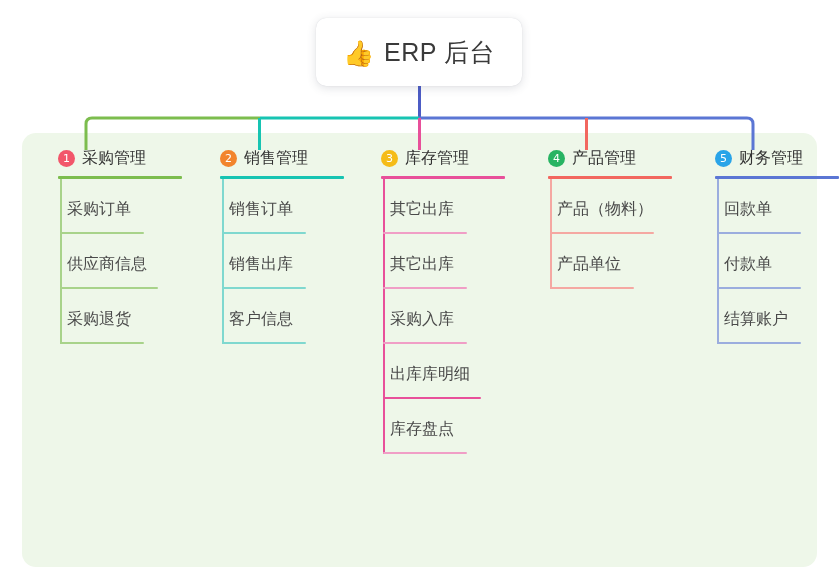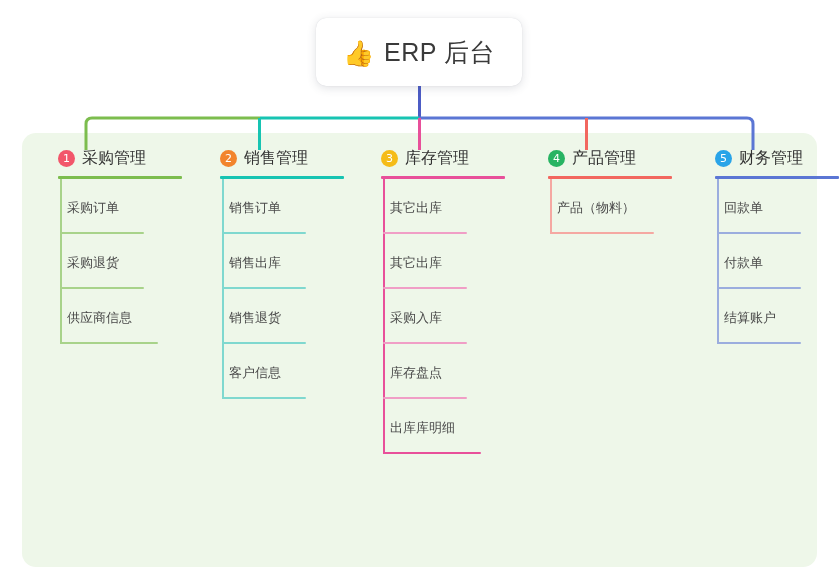--- a/index.html
+++ b/index.html
@@ -125,21 +125,21 @@
     margin-top: 0;
   }
   .leaf {
     position: relative;
     height: 55px;
   }
   .leaf-label {
     position: absolute;
     left: 29px;
     top: 20px;
-    font-size: 13px;
+    font-size: 16px;
     color: #4a4a4a;
     white-space: nowrap;
   }
   .leaf-rule {
     position: absolute;
     left: 22px;
     bottom: 0;
     height: 2px;
     width: 84px;
     border-radius: 1px;
@@ -185,51 +185,47 @@
         <span class="head-label">采购管理</span>
       </div>
       <div class="head-rule" style="background:#7cbd4e;"></div>
       <div class="leaves">
         <div class="spine" style="background:#a8d38a;"></div>
         <div class="leaf">
           <span class="leaf-label">采购订单</span>
           <span class="leaf-rule" style="background:#a8d38a;"></span>
         </div>
         <div class="leaf">
+          <span class="leaf-label">供应商信息</span>
+          <span class="leaf-rule" style="background:#a8d38a;width:98px;"></span>
+        </div>
+        <div class="leaf">
           <span class="leaf-label">采购退货</span>
           <span class="leaf-rule" style="background:#a8d38a;"></span>
         </div>
-        <div class="leaf">
-          <span class="leaf-label">供应商信息</span>
-          <span class="leaf-rule" style="background:#a8d38a;width:98px;"></span>
-        </div>
       </div>
     </div>
 
     <div class="column" style="left:200px;">
       <div class="col-head">
         <span class="badge" style="background:#f2842c;">2</span>
         <span class="head-label">销售管理</span>
       </div>
       <div class="head-rule" style="background:#17c4b2;"></div>
       <div class="leaves">
         <div class="spine" style="background:#7fd8cf;"></div>
         <div class="leaf">
           <span class="leaf-label">销售订单</span>
           <span class="leaf-rule" style="background:#7fd8cf;"></span>
         </div>
         <div class="leaf">
           <span class="leaf-label">销售出库</span>
           <span class="leaf-rule" style="background:#7fd8cf;"></span>
         </div>
         <div class="leaf">
-          <span class="leaf-label">销售退货</span>
-          <span class="leaf-rule" style="background:#7fd8cf;"></span>
-        </div>
-        <div class="leaf">
           <span class="leaf-label">客户信息</span>
           <span class="leaf-rule" style="background:#7fd8cf;"></span>
         </div>
       </div>
     </div>
 
     <div class="column" style="left:361px;">
       <div class="col-head">
         <span class="badge" style="background:#f5bc18;">3</span>
         <span class="head-label">库存管理</span>
@@ -243,42 +239,46 @@
         </div>
         <div class="leaf">
           <span class="leaf-label">其它出库</span>
           <span class="leaf-rule" style="background:#f09ec6;"></span>
         </div>
         <div class="leaf">
           <span class="leaf-label">采购入库</span>
           <span class="leaf-rule" style="background:#f09ec6;"></span>
         </div>
         <div class="leaf">
+          <span class="leaf-label">出库库明细</span>
+          <span class="leaf-rule" style="background:#e8509a;width:98px;"></span>
+        </div>
+        <div class="leaf">
           <span class="leaf-label">库存盘点</span>
           <span class="leaf-rule" style="background:#f09ec6;"></span>
         </div>
-        <div class="leaf">
-          <span class="leaf-label">出库库明细</span>
-          <span class="leaf-rule" style="background:#e8509a;width:98px;"></span>
-        </div>
       </div>
     </div>
 
     <div class="column" style="left:528px;">
       <div class="col-head">
         <span class="badge" style="background:#28b463;">4</span>
         <span class="head-label">产品管理</span>
       </div>
       <div class="head-rule" style="background:#f2675f;"></div>
       <div class="leaves">
         <div class="spine" style="background:#f5a8a2;"></div>
         <div class="leaf">
           <span class="leaf-label">产品（物料）</span>
           <span class="leaf-rule" style="background:#f5a8a2;width:104px;"></span>
         </div>
+        <div class="leaf">
+          <span class="leaf-label">产品单位</span>
+          <span class="leaf-rule" style="background:#f5a8a2;"></span>
+        </div>
       </div>
     </div>
 
     <div class="column" style="left:695px;">
       <div class="col-head">
         <span class="badge" style="background:#29a4e8;">5</span>
         <span class="head-label">财务管理</span>
       </div>
       <div class="head-rule" style="background:#5b76d4;"></div>
       <div class="leaves">

